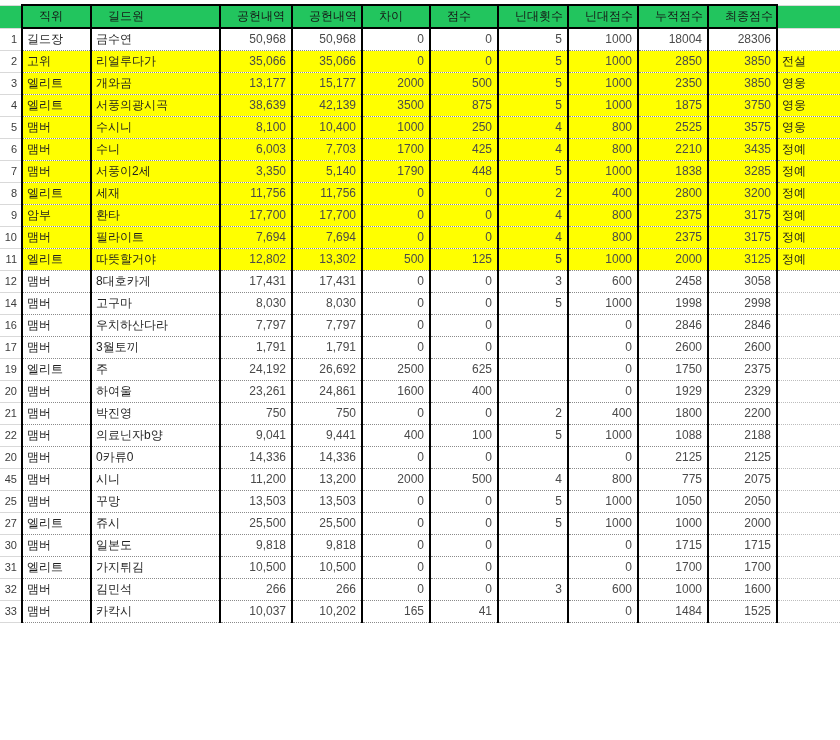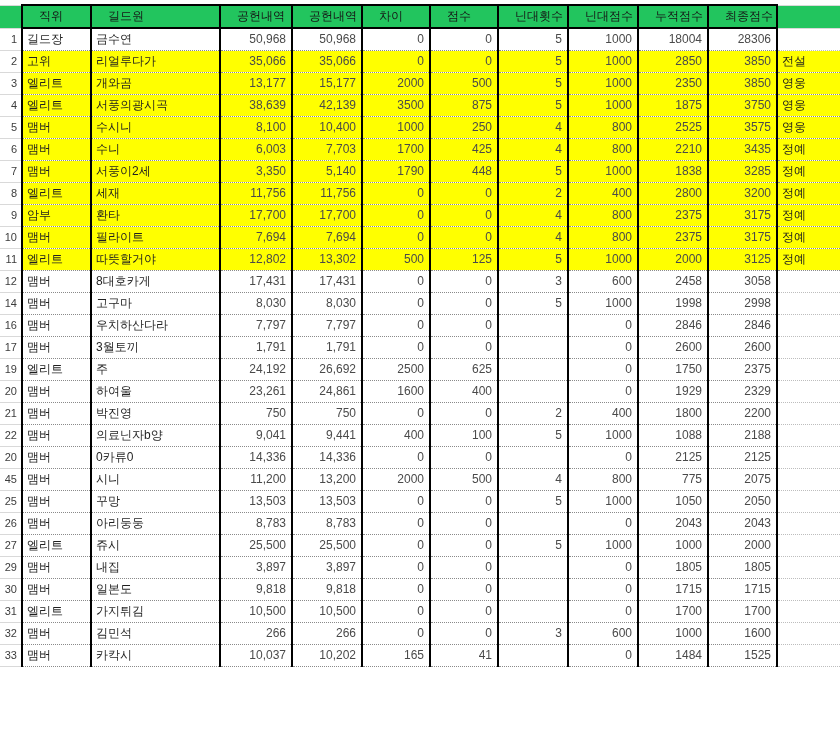--- a/index.html
+++ b/index.html
@@ -413,59 +413,31 @@
         <td class="num">13,503</td>
         <td class="num">0</td>
         <td class="num">0</td>
         <td class="num">5</td>
         <td class="num">1000</td>
         <td class="num">1050</td>
         <td class="num">2050</td>
         <td class="tier"></td>
       </tr>
       <tr>
-        <td class="rn">26</td>
-        <td class="txt">맴버</td>
-        <td class="txt">아리둥둥</td>
-        <td class="num">8,783</td>
-        <td class="num">8,783</td>
-        <td class="num">0</td>
-        <td class="num">0</td>
-        <td class="num"></td>
-        <td class="num">0</td>
-        <td class="num">2043</td>
-        <td class="num">2043</td>
-        <td class="tier"></td>
-      </tr>
-      <tr>
         <td class="rn">27</td>
         <td class="txt">엘리트</td>
         <td class="txt">쥬시</td>
         <td class="num">25,500</td>
         <td class="num">25,500</td>
         <td class="num">0</td>
         <td class="num">0</td>
         <td class="num">5</td>
         <td class="num">1000</td>
         <td class="num">1000</td>
         <td class="num">2000</td>
-        <td class="tier"></td>
-      </tr>
-      <tr>
-        <td class="rn">29</td>
-        <td class="txt">맴버</td>
-        <td class="txt">내집</td>
-        <td class="num">3,897</td>
-        <td class="num">3,897</td>
-        <td class="num">0</td>
-        <td class="num">0</td>
-        <td class="num"></td>
-        <td class="num">0</td>
-        <td class="num">1805</td>
-        <td class="num">1805</td>
         <td class="tier"></td>
       </tr>
       <tr>
         <td class="rn">30</td>
         <td class="txt">맴버</td>
         <td class="txt">일본도</td>
         <td class="num">9,818</td>
         <td class="num">9,818</td>
         <td class="num">0</td>
         <td class="num">0</td>

